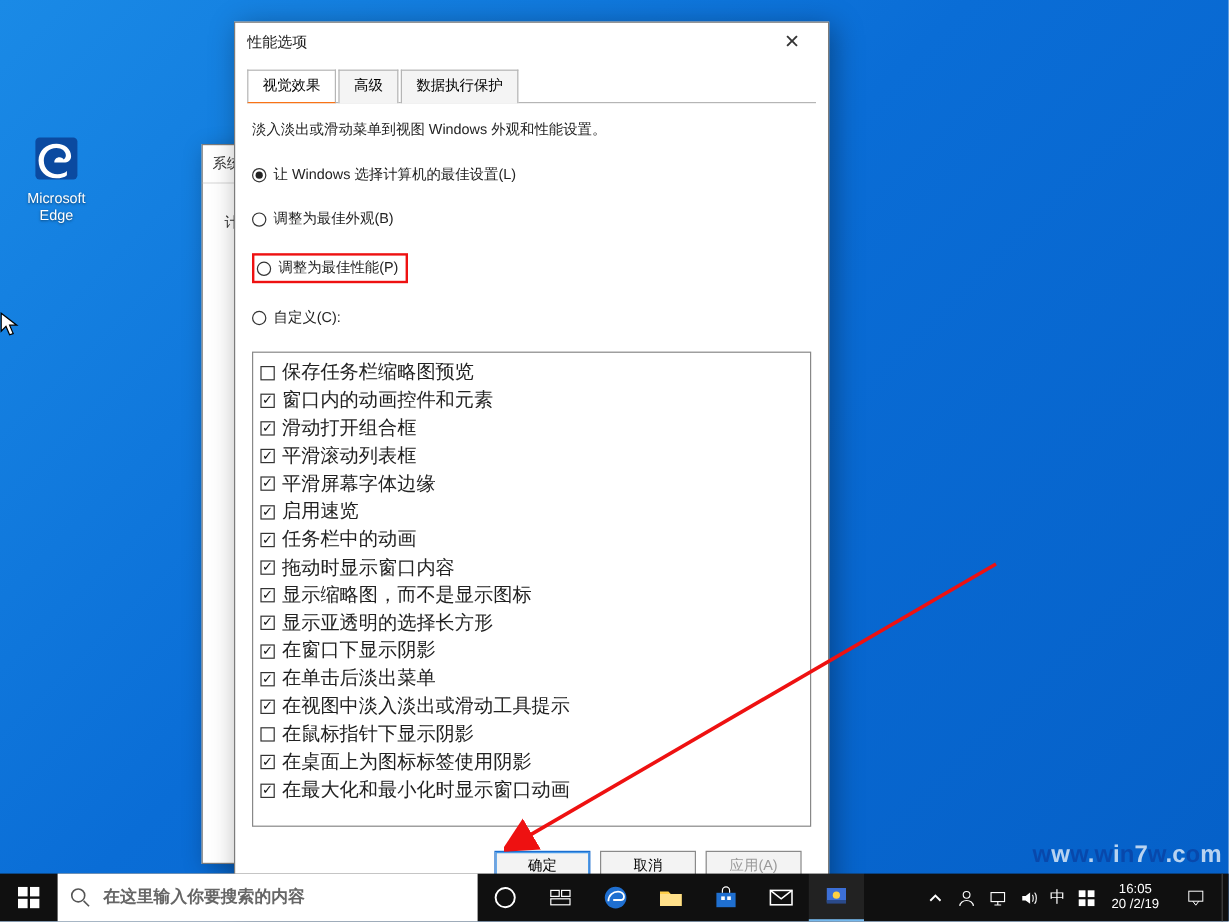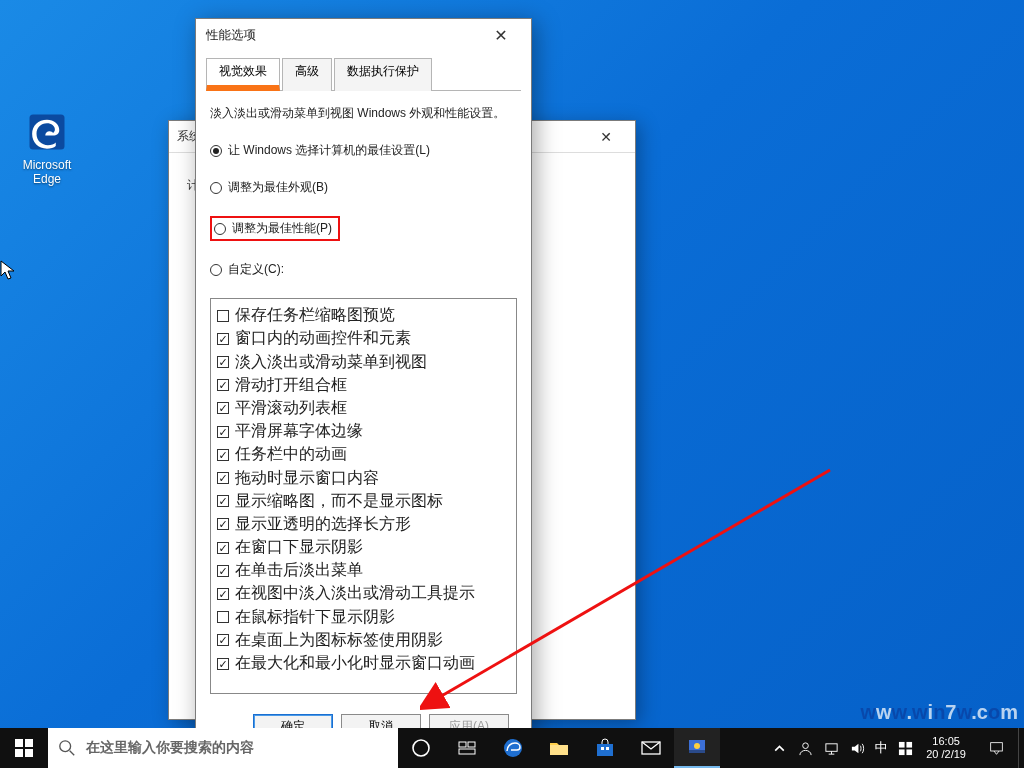--- a/index.html
+++ b/index.html
@@ -28,28 +28,28 @@
 .recycle svg, .edge-i svg { width: 42px; height: 42px; }
 
 .cursor { position: absolute; left: 0px; top: 260px; width: 16px; height: 22px; z-index: 50; }
 .cursor svg { width: 16px; height: 22px; }
 
 .win-sys { position: absolute; left: 168px; top: 120px; width: 468px; height: 600px; background: #fff; border: 1px solid #7b7b7b; box-shadow: 4px 4px 18px rgba(0,0,0,.3); }
 .win-sys .titlebar { height: 32px; display: flex; align-items: center; padding: 0 8px; font-size: 12px; color: #333; border-bottom: 1px solid #ddd; }
 .win-sys .titlebar .x { margin-left: auto; width: 42px; height: 28px; display: flex; align-items:center; justify-content:center; font-size:14px; color:#333;}
 .win-sys .body { padding: 14px; }
 
-.win-perf { position: absolute; left: 195px; top: 18px; width: 337px; height: 746px; background: #fff; border: 1px solid #7b7b7b; box-shadow: 4px 4px 22px rgba(0,0,0,.35); z-index: 10; }
+.win-perf { position: absolute; left: 195px; top: 18px; width: 496px; height: 746px; background: #fff; border: 1px solid #7b7b7b; box-shadow: 4px 4px 22px rgba(0,0,0,.35); z-index: 10; }
 .win-perf .titlebar { height: 32px; display: flex; align-items: center; padding: 0 10px; font-size: 12.5px; color: #222; }
 .win-perf .titlebar .x { margin-left: auto; width: 40px; height: 28px; display:flex; align-items:center; justify-content:center; font-size:16px; color:#333; font-family: "Segoe UI Symbol"; }
 
 .tabs-area { padding: 6px 10px 10px 10px; }
 .tabstrip { display: flex; border-bottom: 1px solid #b5b5b5; font-size: 12px; }
 .tab { padding: 4px 12px 5px; border: 1px solid #b5b5b5; border-bottom: none; background: #f4f4f4; margin-right: 2px; position: relative; top: 1px; }
-.tab.active { background: #fff; border-bottom: 6px solid #f97316; }
+.tab.active { background: #fff; border-bottom: 1px solid #f97316; }
 
 .intro { font-size: 12px; color: #222; margin: 14px 4px 20px; }
 .radio-row { font-size: 12px; color: #222; margin: 20px 4px; display: flex; align-items: center; }
 .radio-row .r { width: 12px; height: 12px; border: 1px solid #333; border-radius: 50%; margin-right: 6px; display:inline-flex; align-items:center; justify-content:center; }
 .radio-row.sel .r::after { content:""; width:6px; height:6px; background:#222; border-radius:50%; }
 .radio-highlight { border: 2px solid #e11; padding: 2px 6px 2px 2px; margin-left: 0px; display:inline-flex; align-items:center; }
 
 .opts-box { border: 1px solid #888; margin: 8px 4px 0; height: 396px; overflow: hidden; padding: 4px 6px; }
 .opt { font-size: 16px; color: #222; display: flex; align-items: center; margin: 2.2px 0; }
 .opt .cb { width: 12px; height: 12px; border: 1px solid #333; margin-right: 6px; display:inline-flex; align-items:center; justify-content:center; background:#fff; flex:0 0 12px; }
@@ -156,33 +156,33 @@
           <div class="opt">
             <span class="cb"></span>
             <span>保存任务栏缩略图预览</span>
           </div>
           <div class="opt chk">
             <span class="cb"></span>
             <span>窗口内的动画控件和元素</span>
           </div>
           <div class="opt chk">
             <span class="cb"></span>
-            <span>淡入淡出或滑动菜单到视图</span>
-          </div>
-          <div class="opt chk">
-            <span class="cb"></span>
             <span>滑动打开组合框</span>
           </div>
           <div class="opt chk">
             <span class="cb"></span>
             <span>平滑滚动列表框</span>
           </div>
           <div class="opt chk">
             <span class="cb"></span>
             <span>平滑屏幕字体边缘</span>
+          </div>
+          <div class="opt chk">
+            <span class="cb"></span>
+            <span>启用速览</span>
           </div>
           <div class="opt chk">
             <span class="cb"></span>
             <span>任务栏中的动画</span>
           </div>
           <div class="opt chk">
             <span class="cb"></span>
             <span>拖动时显示窗口内容</span>
           </div>
           <div class="opt chk">

